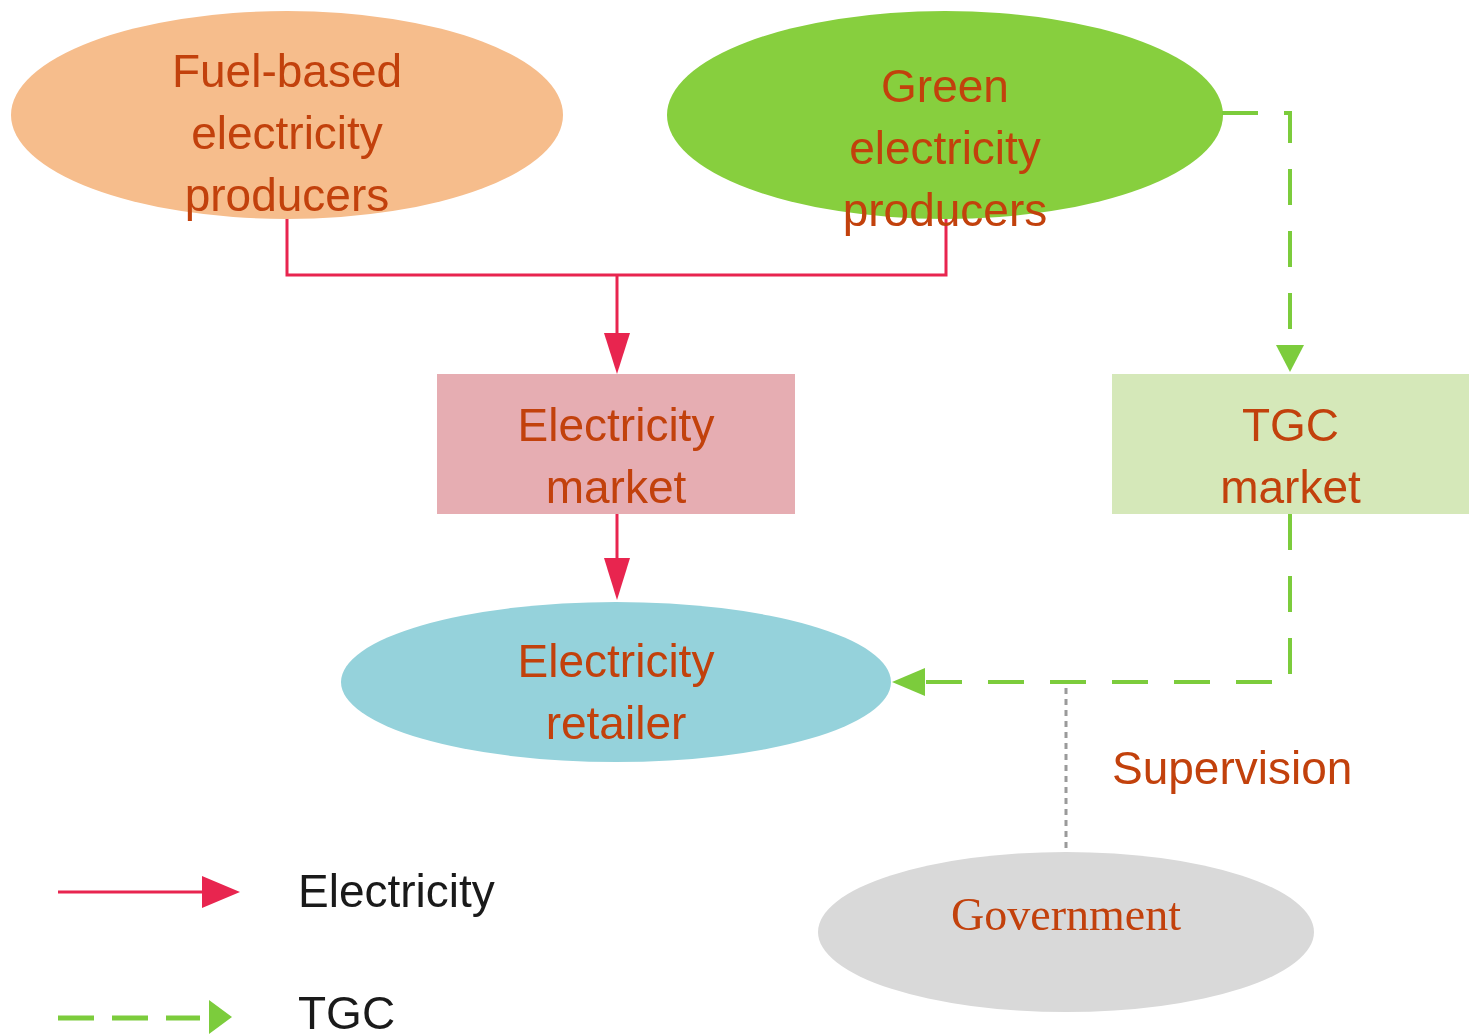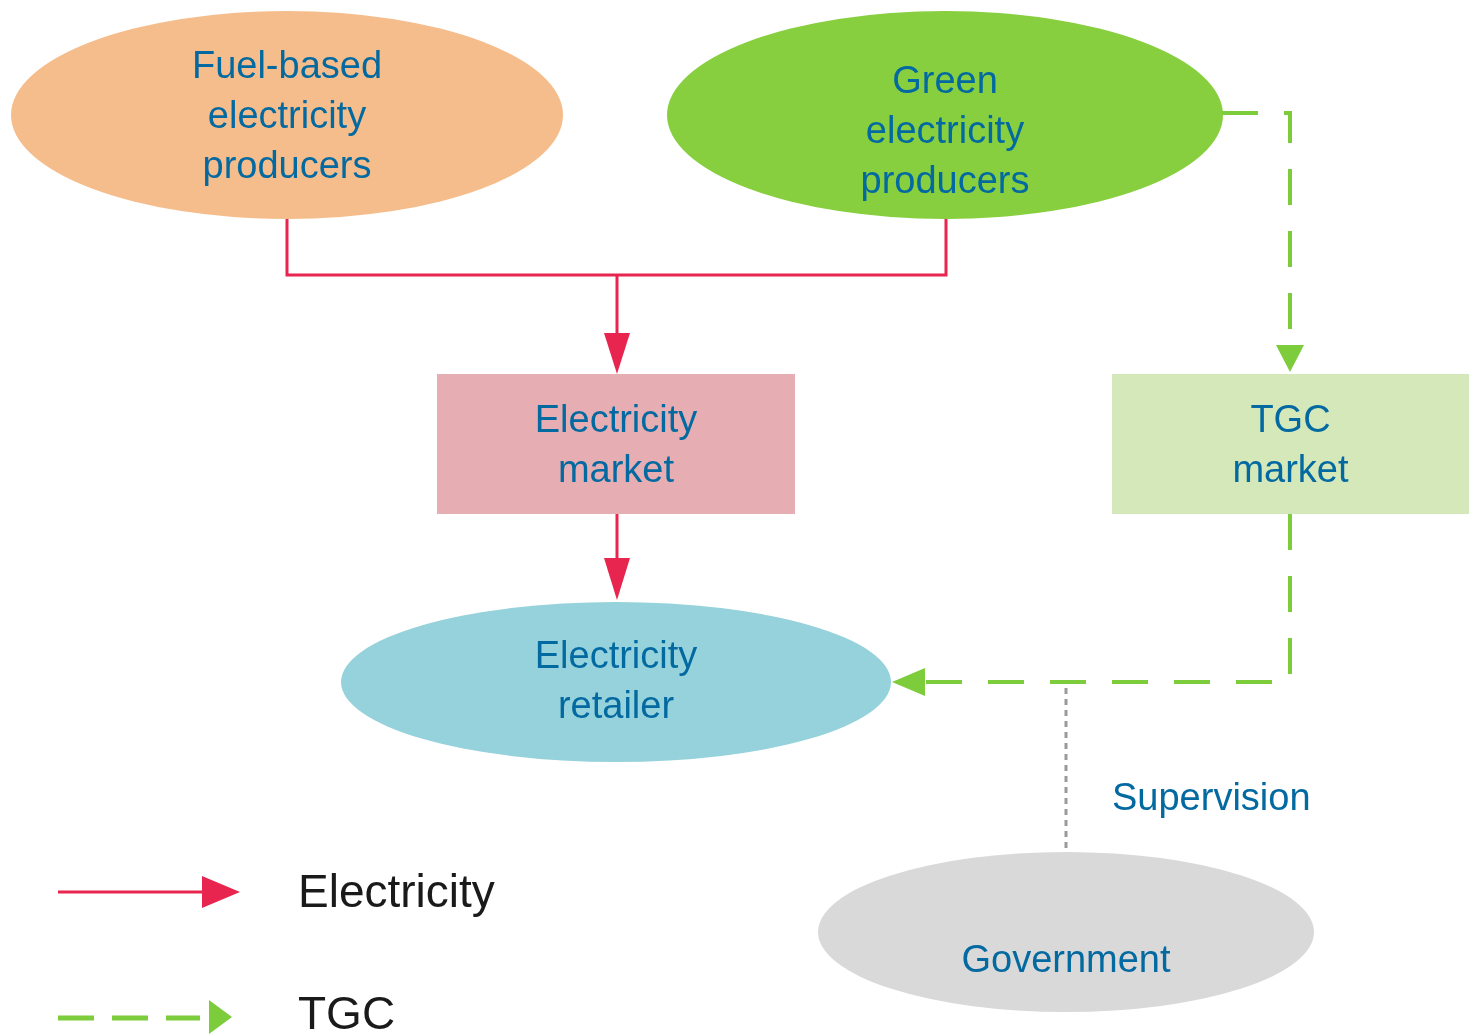--- a/index.html
+++ b/index.html
@@ -1,20 +1,20 @@
 <!DOCTYPE html>
 <html><head>
 <meta charset="utf-8">
 <style>
   html, body { margin: 0; padding: 0; background: #ffffff; }
   body { width: 1476px; height: 1036px; position: relative; overflow: hidden;
          font-family: "Liberation Sans", sans-serif; color: #1a1a1a; }
   svg.canvas { position: absolute; left: 0; top: 0; }
-  .label { position: absolute; text-align: center; font-size: 38px; line-height: 50px;
-           color: #0369a1; font-family: "Liberation Sans", sans-serif; }
+  .label { position: absolute; text-align: center; font-size: 46px; line-height: 62px;
+           color: #c2410c; font-family: "Liberation Sans", sans-serif; }
   .legend-text { position: absolute; font-size: 46px; line-height: 50px; color: #1a1a1a;
                  font-family: "Liberation Sans", sans-serif; }
 </style>
 </head>
 <body>
 
 <svg class="canvas" width="1476" height="1036" viewBox="0 0 1476 1036">
   <defs>
     <marker id="arrow-red" markerWidth="10" markerHeight="10" refX="8" refY="5" orient="auto" markerUnits="userSpaceOnUse" viewBox="0 0 10 10">
       <path d="M0,0 L10,5 L0,10 z" fill="#e8254f"></path>
@@ -52,18 +52,18 @@
 producers</div>
 <div class="label" style="left:775px; top:55px; width:340px; white-space:pre-line;">Green
 electricity
 producers</div>
 <div class="label" style="left:437px; top:394px; width:358px; white-space:pre-line;">Electricity
 market</div>
 <div class="label" style="left:1112px; top:394px; width:357px; white-space:pre-line;">TGC
 market</div>
 <div class="label" style="left:437px; top:630px; width:358px; white-space:pre-line;">Electricity
 retailer</div>
-<div class="label" style="left:866px; top:934px; width:400px;">Government</div>
+<div class="label" style="left:866px; top:884px; width:400px;font-family:Liberation Serif, serif;">Government</div>
 
-<div class="label" style="left:1112px; top:772px; text-align:center;">Supervision</div>
+<div class="label" style="left:1112px; top:737px; text-align:center;">Supervision</div>
 
 <div class="legend-text" style="left:298px; top:866px;">Electricity</div>
 <div class="legend-text" style="left:298px; top:988px;">TGC</div>
 
 </body></html>

